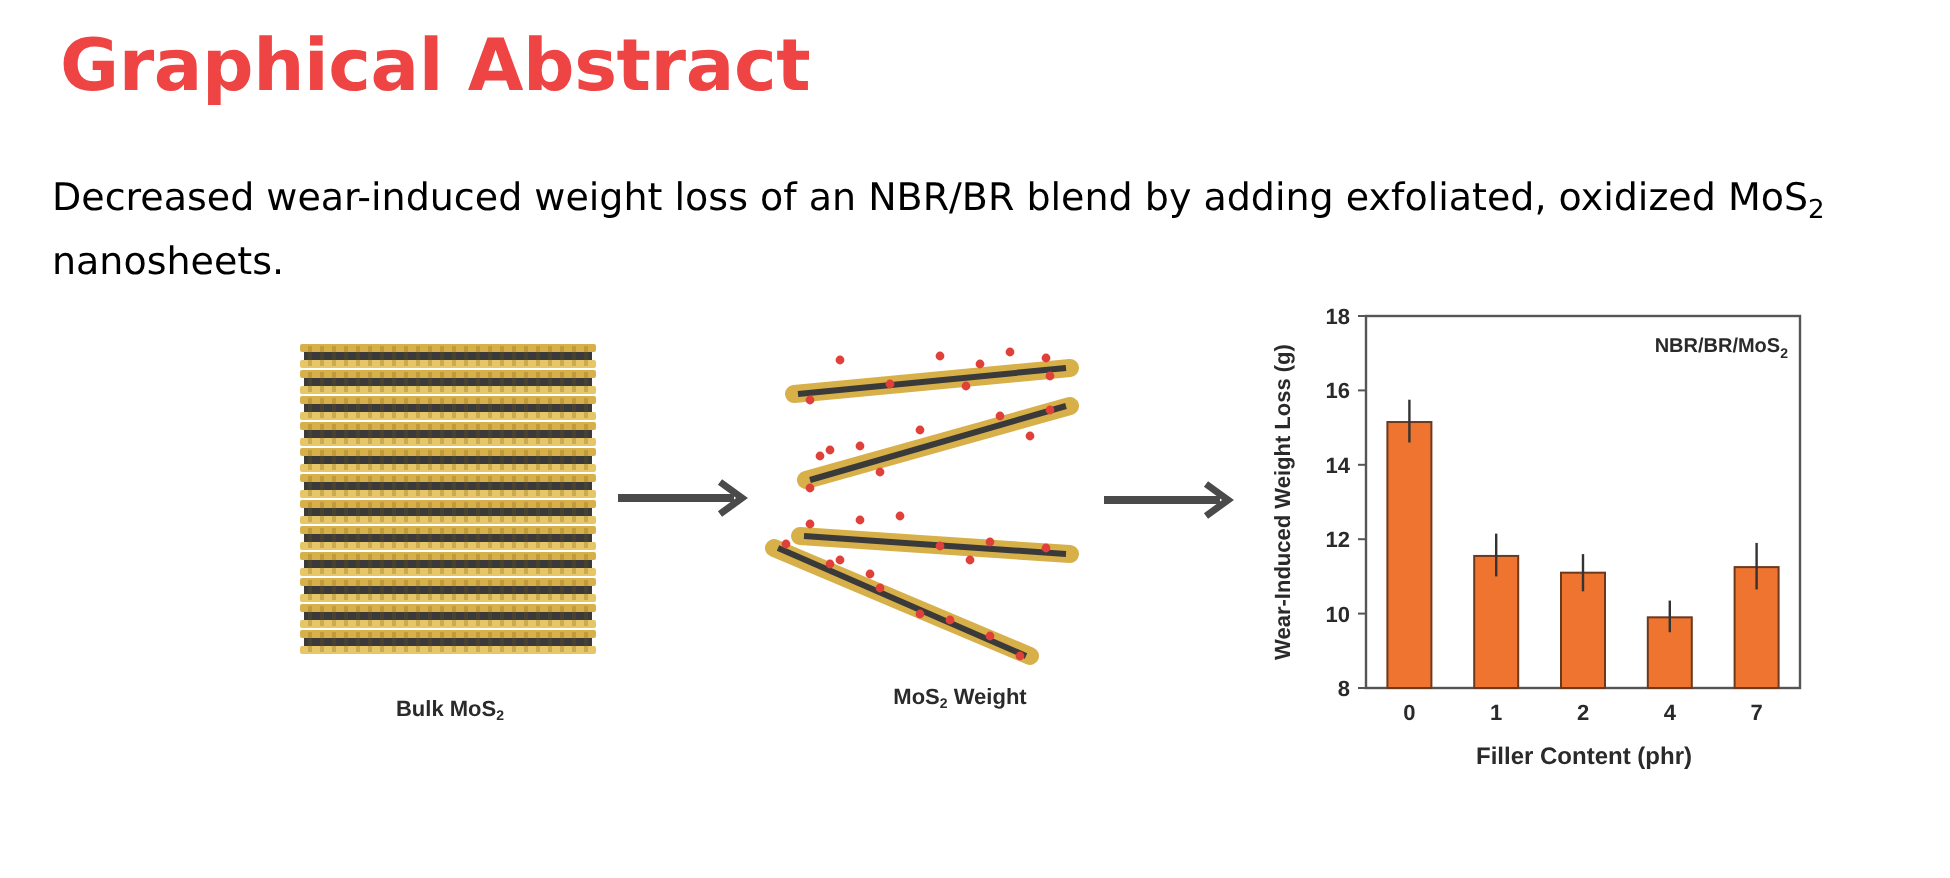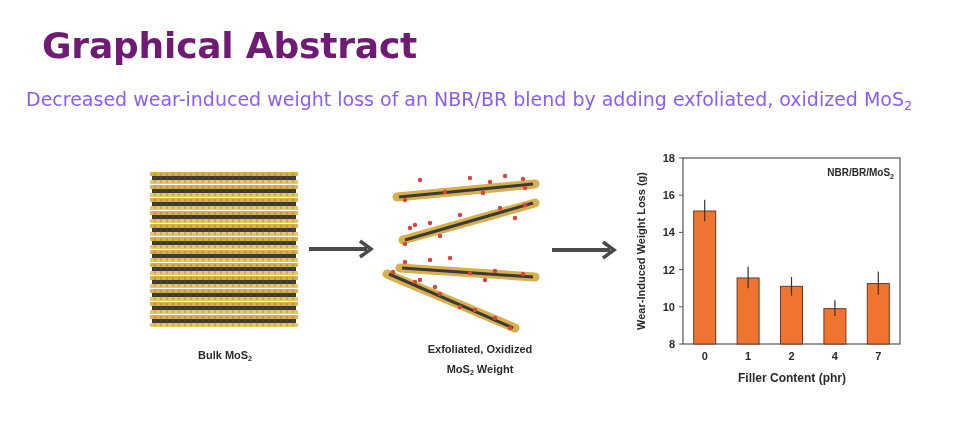--- a/index.html
+++ b/index.html
@@ -1,32 +1,32 @@
 <!DOCTYPE html>
 <html><head>
 <meta charset="utf-8">
 <style>
   html, body { margin:0; padding:0; background:#ffffff; }
   body { width:975px; height:439px; position:relative; overflow:hidden; font-family:"DejaVu Sans", sans-serif; color:#222; }
-  .title { position:absolute; left:26px; top:6px; font-size:36px; font-weight:600; color:#701a75; letter-spacing:-0.2px; margin:16px; line-height:48px; }
-  .desc { position:absolute; left:26px; top:83px; width:930px; font-size:19px; line-height:32px; color:#8b5cf6; margin:0; }
+  .title { position:absolute; left:26px; top:6px; font-size:36px; font-weight:600; color:#ef4444; letter-spacing:-0.2px; margin:4px; line-height:48px; }
+  .desc { position:absolute; left:26px; top:83px; width:930px; font-size:19px; line-height:32px; color:#000000; margin:0; }
   .desc sub { font-size:13px; vertical-align:-4px; line-height:0; }
   .figure { position:absolute; left:0; top:0; width:975px; height:439px; pointer-events:none; }
   .figure * { pointer-events:auto; }
   .caption { position:absolute; font-family:"Liberation Sans", sans-serif; font-weight:700; font-size:11px; color:#2a2a2a; text-align:center; line-height:20px; }
   .caption sub { font-size:7px; vertical-align:-2px; line-height:0; }
   .chart-wrap { position:absolute; left:630px; top:150px; width:290px; height:240px; }
   svg text { font-family:"Liberation Sans", sans-serif; }
 </style>
 </head>
 <body>
 
 <h1 class="title">Graphical Abstract</h1>
 
-<p class="desc"><span>Decreased wear-induced weight loss of an NBR/BR blend by adding exfoliated, oxidized MoS</span><sub>2</sub><br></p>
+<p class="desc"><span>Decreased wear-induced weight loss of an NBR/BR blend by adding exfoliated, oxidized MoS</span><sub>2</sub><br><span>nanosheets.</span></p>
 
 <div class="figure">
 
   <svg style="position:absolute;left:145px;top:165px;" width="160" height="170" viewBox="0 0 160 170" id="bulk-svg">
       <rect x="5" y="7" width="148" height="4" fill="#d8b04a" rx="1"></rect>
       <rect x="7" y="11" width="144" height="4" fill="#3a3a3a"></rect>
       <rect x="5" y="15" width="148" height="4" fill="#e6c666" rx="1"></rect>
       <rect x="9" y="8" width="2" height="10" fill="rgba(120,90,20,0.25)"></rect>
       <rect x="15" y="8" width="2" height="10" fill="rgba(120,90,20,0.25)"></rect>
       <rect x="21" y="8" width="2" height="10" fill="rgba(120,90,20,0.25)"></rect>
@@ -396,21 +396,20 @@
       <circle cx="18" cy="102" r="2.2" fill="#e0403a"></circle>
       <circle cx="40" cy="112" r="2.2" fill="#e0403a"></circle>
       <circle cx="65" cy="124" r="2.2" fill="#e0403a"></circle>
       <circle cx="100" cy="140" r="2.2" fill="#e0403a"></circle>
       <circle cx="120" cy="148" r="2.2" fill="#e0403a"></circle>
       <circle cx="135" cy="158" r="2.2" fill="#e0403a"></circle>
       <circle cx="85" cy="137" r="2.2" fill="#e0403a"></circle>
       <circle cx="60" cy="117" r="2.2" fill="#e0403a"></circle>
     </svg>
   <div class="caption" style="left:405px;top:339px;width:150px;">
-    <div>Exfoliated, Oxidized</div>
     <div><span>MoS</span><sub>2</sub><span> Weight</span></div>
   </div>
 
   <svg style="position:absolute;left:548px;top:239px;" width="72" height="22" viewBox="0 0 72 22">
     <line x1="4" y1="11" x2="62" y2="11" stroke="#4a4a4a" stroke-width="4"></line>
     <polyline points="55,3 66,11 55,19" fill="none" stroke="#4a4a4a" stroke-width="3.5"></polyline>
   </svg>
 
   <div class="chart-wrap">
     <svg id="chart-svg" width="290" height="240" viewBox="0 0 290 240">

